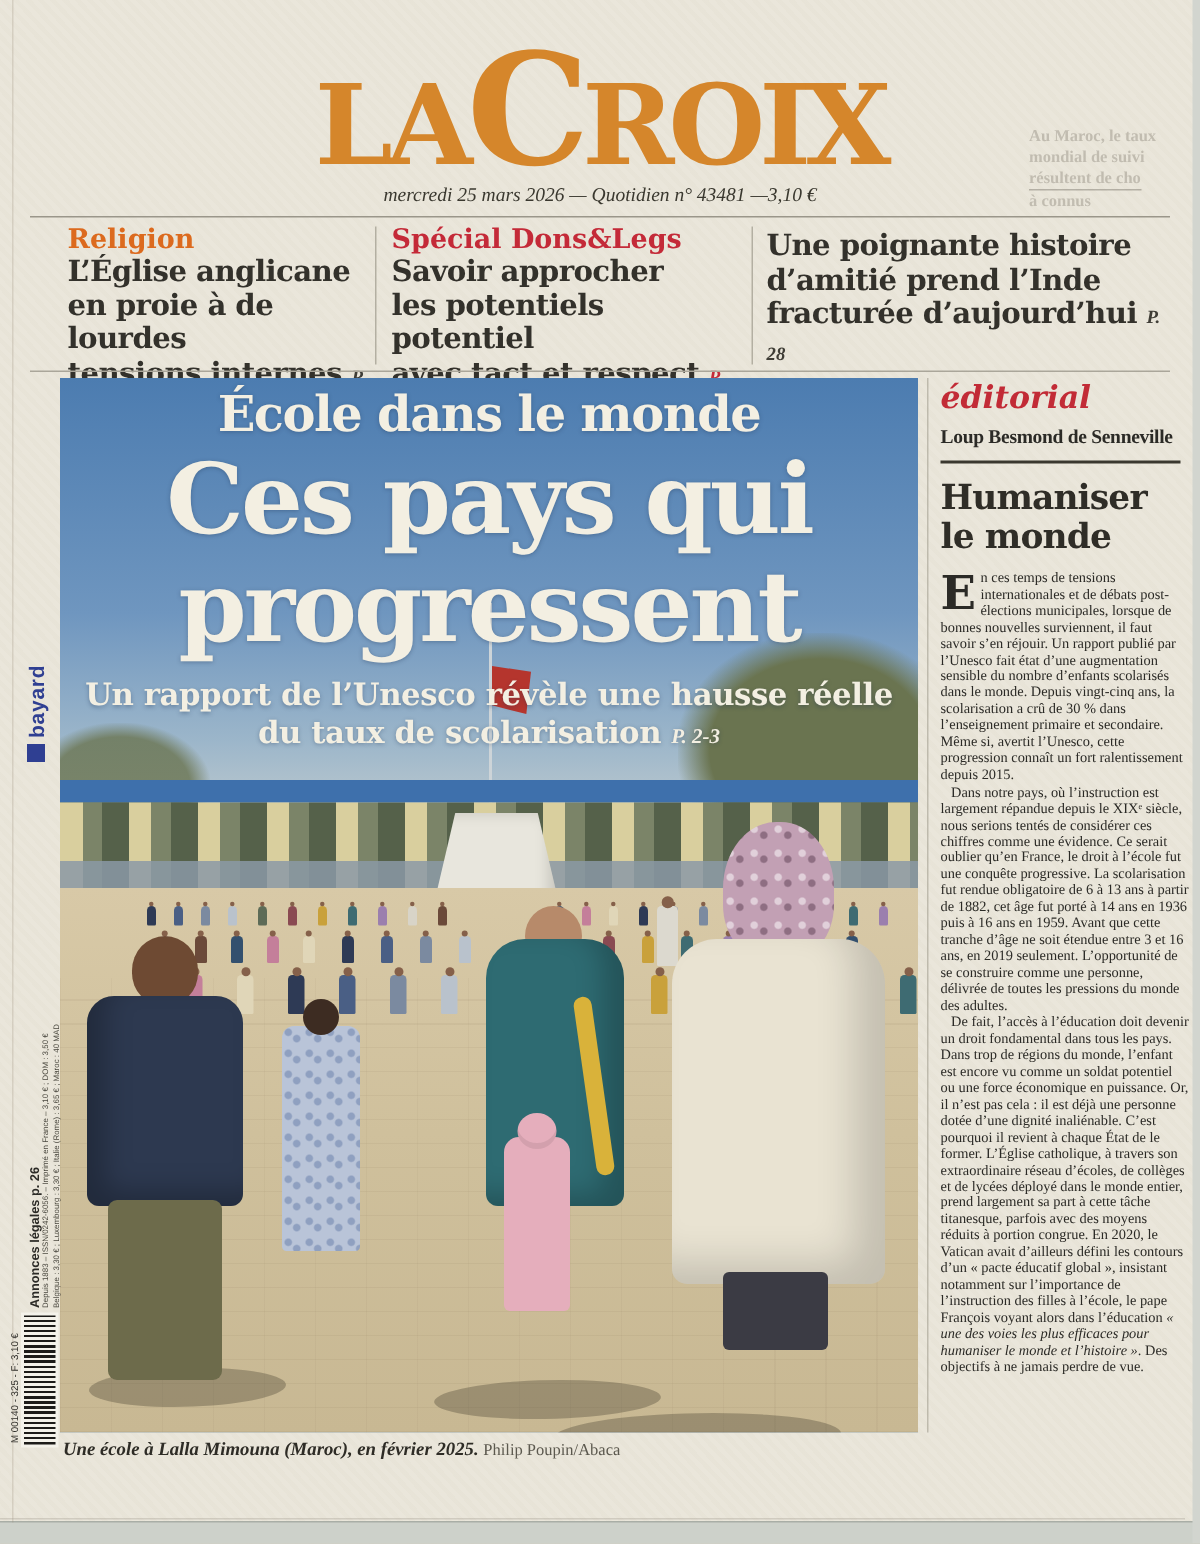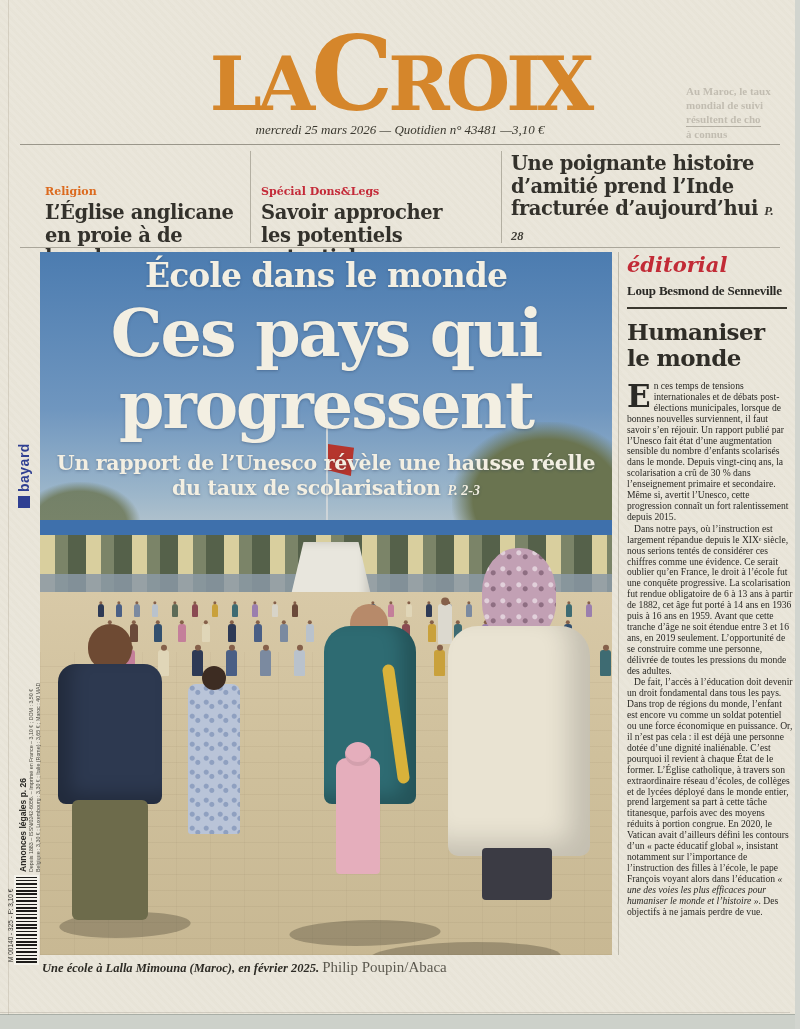--- a/index.html
+++ b/index.html
@@ -26,21 +26,21 @@
   
   .ghost{position:absolute;left:686px;top:84px;width:116px;font-size:11px;font-weight:bold;
          color:#8c867a;opacity:.42;line-height:14px;filter:blur(.4px);}
   .ghost .u{border-bottom:1.5px solid #6c665c;display:inline-block;}
 
   
   .teaser{position:absolute;top:151px;}
   .t1{left:45px;width:200px;}
   .t2{left:261px;width:232px;}
   .t3{left:511px;width:272px;}
-  .kicker{font-family:"DejaVu Serif",serif;font-weight:bold;font-size:11px;line-height:17px;margin-top:32px;}
+  .kicker{font-family:"DejaVu Serif",serif;font-weight:bold;font-size:18px;line-height:17px;}
   .k-orange{color:#dc6a1e;} .k-red{color:#c42a38;}
   .teaser h2{margin:2px 0 0 0;font-family:"DejaVu Serif",serif;font-weight:bold;
              font-size:19.5px;line-height:22.5px;letter-spacing:-.4px;color:#33312b;}
   .pref{font-family:"Liberation Serif",serif;font-style:italic;font-weight:bold;font-size:12.5px;letter-spacing:0;}
   .pref.gray{color:#3f3d36;} .pref.red{color:#c42a38;}
   .tdiv{position:absolute;top:151px;width:1px;height:92px;background:#b3afa2;}
   .tdiv1{left:250px;} .tdiv2{left:501px;}
 
   
   .photo{position:absolute;left:40px;top:252px;width:572px;height:703px;overflow:hidden;background:#9db6c9;}
@@ -100,21 +100,21 @@
   
   .overlay{position:absolute;left:0;top:0;width:100%;text-align:center;color:#f3efe2;
            font-family:"DejaVu Serif",serif;text-shadow:0 1px 3px rgba(30,50,80,.35);}
   .ov-kicker{margin-top:4px;font-size:33px;font-weight:bold;letter-spacing:-1px;}
   .ov-h1{font-size:65px;font-weight:bold;line-height:72px;letter-spacing:-2px;margin-top:2px;}
   .ov-sub{margin-top:10px;font-size:20.5px;font-weight:bold;line-height:25px;letter-spacing:-.3px;}
   .ov-sub .pref{font-size:14px;color:#f3efe2;}
 
   .caption{position:absolute;left:42px;top:959px;width:570px;font-size:12.5px;color:#2e2c26;}
   .caption .cap-main{font-weight:bold;font-style:italic;text-align:center;}
-  .caption .credit{font-size:15px;color:#5c594f;font-style:normal;}
+  .caption .credit{font-size:11px;color:#5c594f;font-style:normal;}
 
   
   .edito{position:absolute;left:627px;top:252px;width:166px;}
   .edito-vline{position:absolute;left:618px;top:252px;width:1px;height:703px;background:rgba(140,135,120,.45);}
   .edito-label{font-family:"DejaVu Serif",serif;font-style:italic;font-weight:bold;font-size:21px;color:#c22b36;}
   .edito-author{margin-top:6px;font-weight:bold;font-size:13px;letter-spacing:-.2px;color:#2b2a26;}
   .edito-rule{margin-top:8px;width:160px;height:2px;background:#3a382f;}
   .edito-title{margin-top:10px;font-family:"DejaVu Serif",serif;font-weight:bold;font-size:23px;
                line-height:26px;letter-spacing:-.6px;color:#2f2d27;}
   .edito-body{margin-top:10px;font-size:9.6px;line-height:10.9px;color:#2b2a26;text-align:left;}

